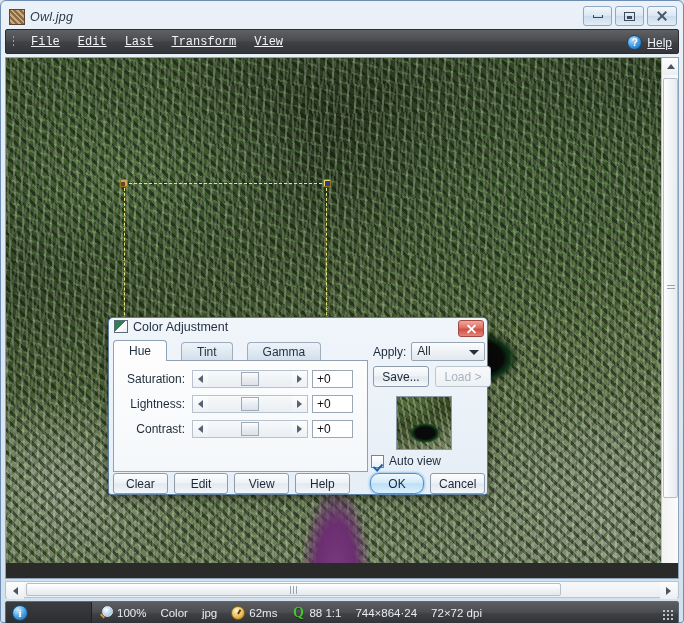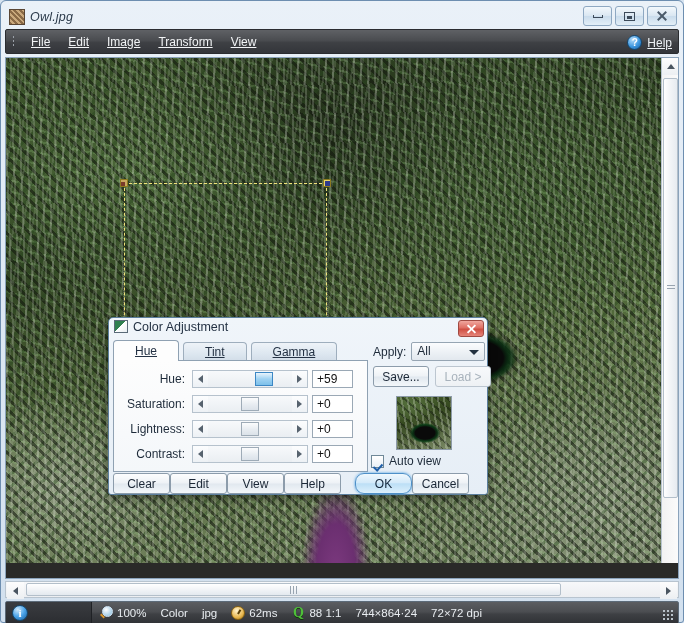--- a/index.html
+++ b/index.html
@@ -84,21 +84,21 @@
     background-image: radial-gradient(#9aa0a8 40%, transparent 41%);
     background-size: 3px 4px;
     background-repeat: repeat-y;
   }
   .menu-item {
     color: #f2f4f6;
     font-size: 12px;
     padding: 3px 9px;
     cursor: default;
   }
-  .menu-item u { text-decoration-thickness: 1px; text-underline-offset: 1px; }
+  .menu-item u { text-decoration-thickness: 1px; text-underline-offset: 1px; font-family: Liberation Mono, monospace; }
   #help-menu {
     position: absolute;
     right: 6px; top: 0; height: 25px;
     display: flex; align-items: center; gap: 5px;
     color: #eef2f6;
     cursor: default;
   }
   #help-icon {
     width: 15px; height: 15px;
     border-radius: 50%;
@@ -362,31 +362,30 @@
   
   #tab-strip {
     position: absolute;
     left: 2px; top: 0;
     display: flex;
     align-items: flex-end;
     height: 21px;
   }
   .tab {
     height: 19px;
-    padding: 0 21px;
+    padding: 0 15px;
     font-size: 12px;
     color: #243244;
     display: flex; align-items: center;
     border: 1px solid #9eaebd;
     border-bottom: none;
     border-radius: 4px 4px 0 0;
     background: linear-gradient(180deg,#eef3f8 0%,#dde7f0 60%,#d2dde8 100%);
-    margin-right: 4px;
+    margin-right: 14px;
     cursor: default;
-    text-decoration: underline;
   }
   .tab.active {
     height: 21px;
     background: #fdfdfd;
     border-color: #8fa1b2;
     font-weight: normal;
     z-index: 3;
     position: relative;
   }
   
@@ -523,21 +522,21 @@
     border-right: 2px solid #1f5fa8;
     border-bottom: 2px solid #1f5fa8;
     transform: rotate(42deg);
   }
   #auto-view-label { font-size: 12px; color: #1e2b3a; }
 
   #dialog-buttons {
     position: absolute;
     left: 2px; bottom: 1px;
     width: 372px;
-    display: flex; 
+    display: flex; gap: 6px;
   }
   .btm-btn { width: 57px; height: 21px; }
   #ok-btn {
     width: 57px; height: 21px;
     margin-left: 14px;
     border: 1px solid #4e90c8;
     border-radius: 9px;
     background: linear-gradient(180deg,#f0f8fd 0%,#d4eafa 45%,#bcdff6 52%,#ddf0fc 100%);
     box-shadow: 0 0 2px 1px rgba(90,165,225,.55);
     font-size: 12px; color: #15283c;
@@ -564,21 +563,21 @@
       <div class="win-btn">
         <span class="glyph-close"></span>
       </div>
     </div>
   </div>
 
   <div id="menu-bar">
     <div id="menu-grip"></div>
     <div class="menu-item"><u>File</u></div>
     <div class="menu-item"><u>Edit</u></div>
-    <div class="menu-item"><u>Image</u></div>
+    <div class="menu-item"><u>Last</u></div>
     <div class="menu-item"><u>Transform</u></div>
     <div class="menu-item"><u>View</u></div>
     <div id="help-menu">
       <span id="help-icon">?</span>
       <span><u>Help</u></span>
     </div>
   </div>
 
   <div id="canvas-area">
     <div id="image-viewport">
@@ -657,33 +656,20 @@
         <div class="tab">
             <span>Tint</span>
           </div>
         <div class="tab">
             <span>Gamma</span>
           </div>
       </div>
 
       <div id="tab-panel">
 
-        <div class="slider-row">
-          <div class="slider-label">Hue:</div>
-          <div class="slider-track">
-            <div class="sl-arrow">
-                <span class="tri-sl-l"></span>
-              </div>
-            <div class="sl-thumb focused" style="left:62px;"></div>
-            <div class="sl-arrow right">
-                <span class="tri-sl-r"></span>
-              </div>
-          </div>
-          <div class="slider-value">+59</div>
-        </div>
 
         <div class="slider-row">
           <div class="slider-label">Saturation:</div>
           <div class="slider-track">
             <div class="sl-arrow">
                 <span class="tri-sl-l"></span>
               </div>
             <div class="sl-thumb" style="left:48px;"></div>
             <div class="sl-arrow right">
                 <span class="tri-sl-r"></span>

